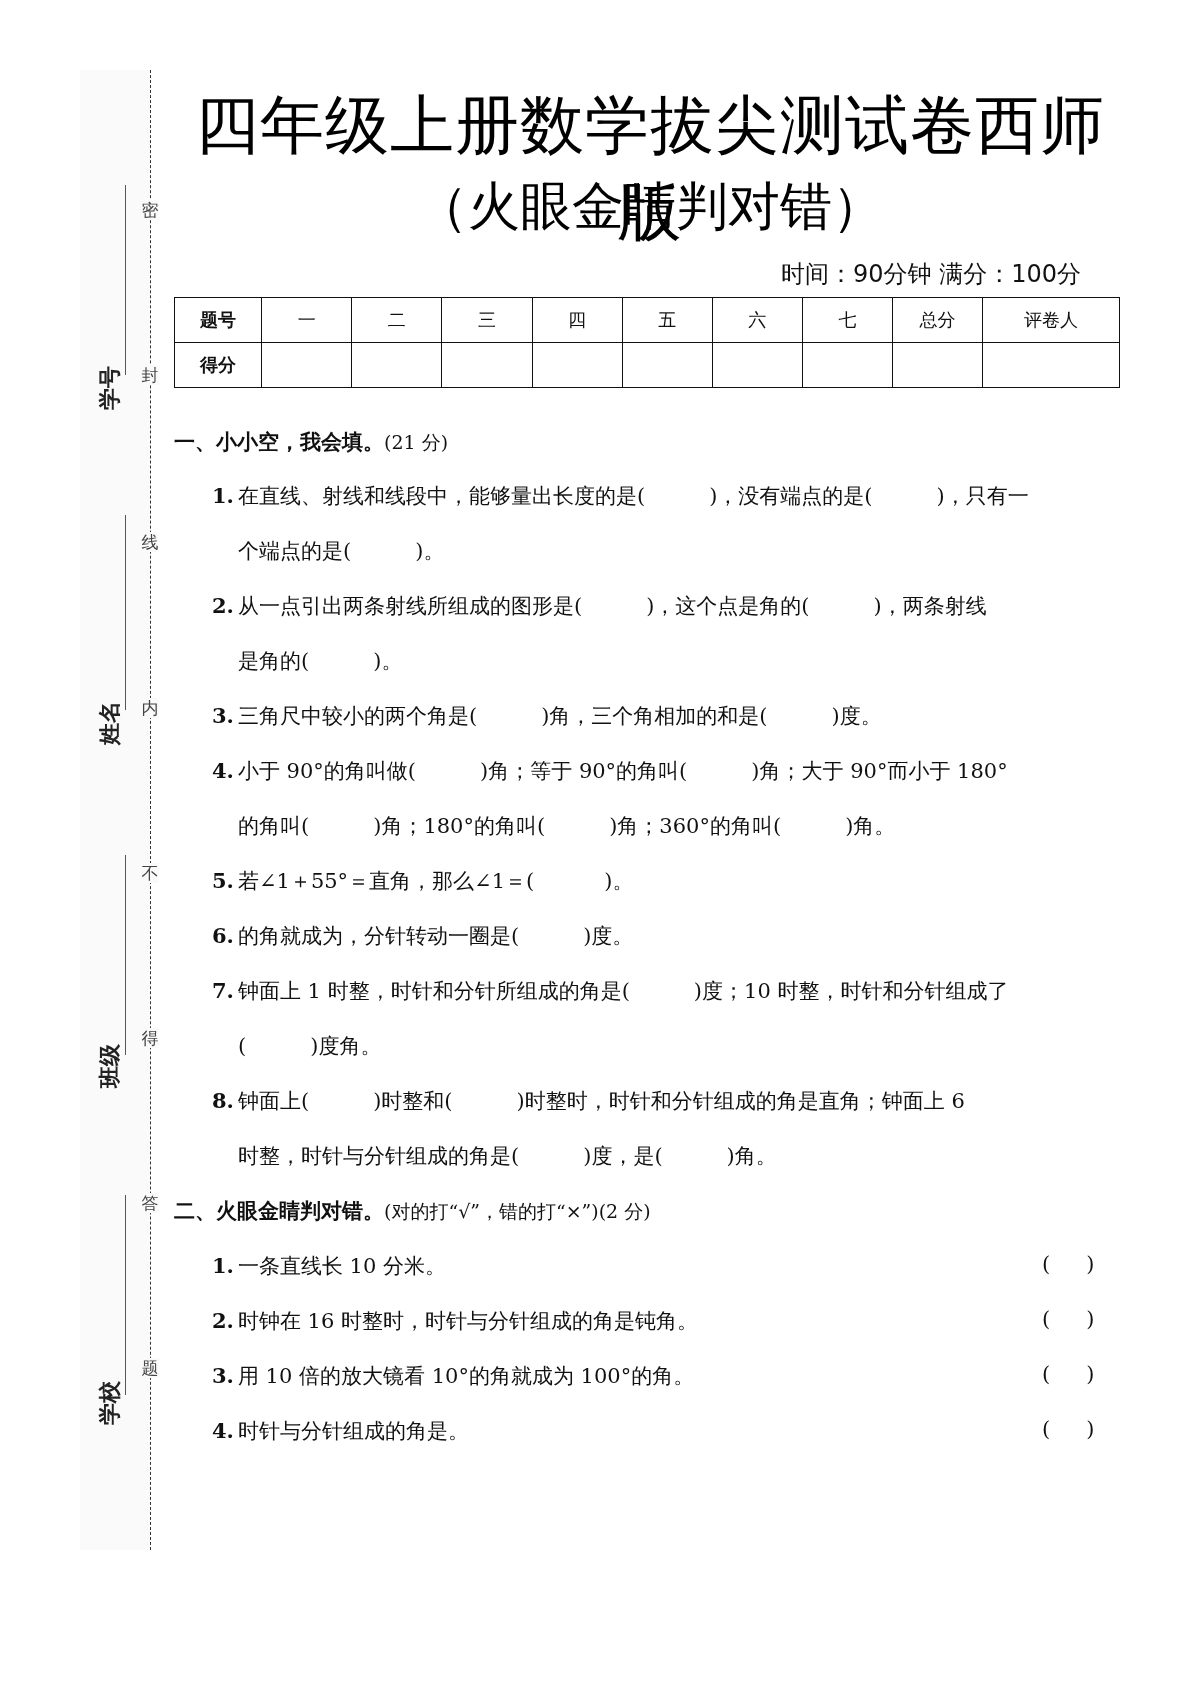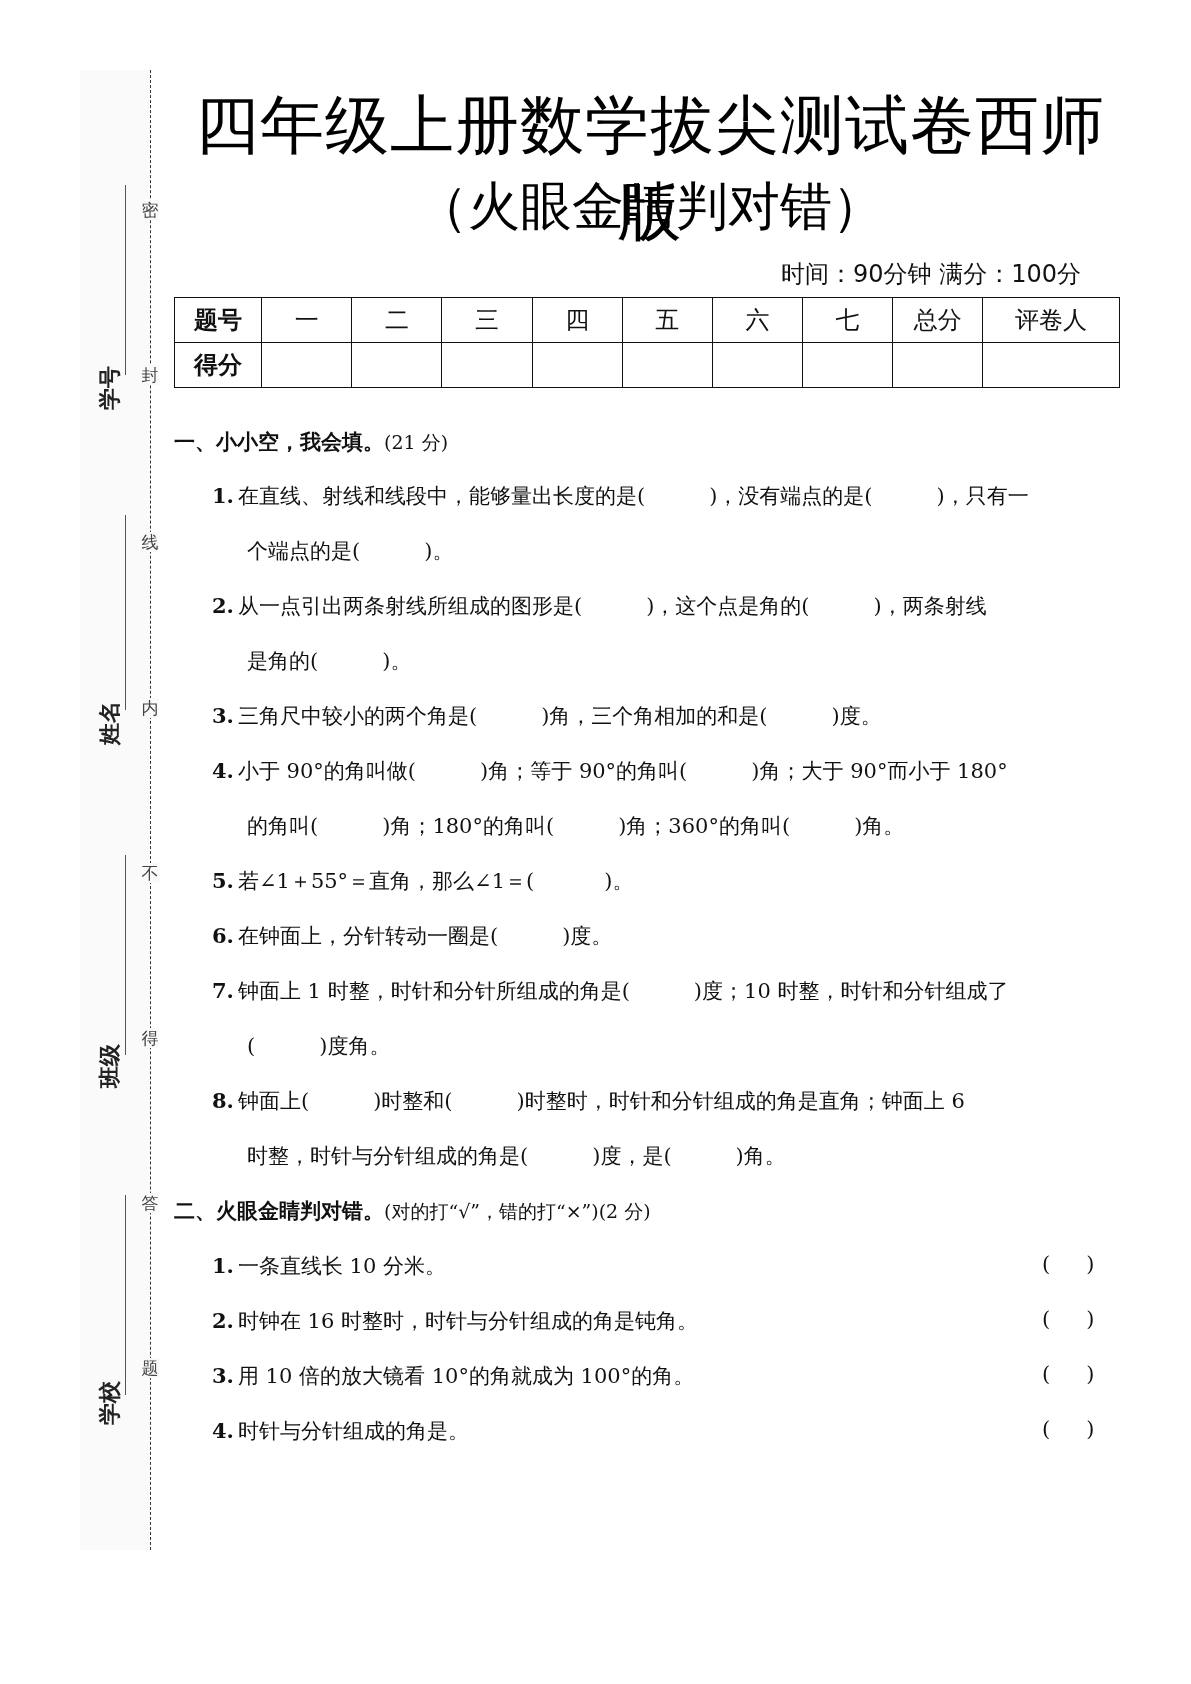--- a/index.html
+++ b/index.html
@@ -18,32 +18,32 @@
 
   
   .title { position: absolute; left: 170px; width: 960px; text-align: center;
            font-family: "DejaVu Sans", "Liberation Sans", sans-serif; color: #000; }
   .title.main { top: 82px; font-size: 64px; letter-spacing: 1px; }
   .title.sub { top: 172px; font-size: 52px; }
   .meta { position: absolute; right: 110px; top: 258px; font-family: "DejaVu Sans", sans-serif; font-size: 24px; }
 
   
   table.score { position: absolute; left: 174px; top: 297px; border-collapse: collapse; width: 946px;
-                font-family: Liberation Sans, sans-serif; font-size: 24px; }
+                font-family: Liberation Sans, sans-serif; font-size: 18px; }
   table.score td { border: 1.5px solid #111; height: 42px; text-align: center; }
   table.score td:first-child { width: 86px; font-weight: bold; }
   table.score td.mid { width: 89px; }
   table.score td.last { width: 137px; }
 
   
   .section-head { position: absolute; left: 174px; font-size: 21px; font-weight: bold; font-family: "DejaVu Sans", sans-serif; }
   .section-head .note { font-weight: normal; font-family: "DejaVu Serif", serif; font-size: 19px; margin-top: 10px; }
   .q { position: absolute; left: 212px; font-size: 21px; white-space: nowrap; }
   .q .num { font-weight: bold; margin-right: 4px; }
-  .q-cont { position: absolute; left: 247px; font-size: 21px; white-space: nowrap; }
+  .q-cont { position: absolute; left: 238px; font-size: 21px; white-space: nowrap; }
   .blank { display: inline-block; width: 64px; }
   .blank.w { width: 70px; }
   .judge { position: absolute; left: 1042px; font-size: 21px; white-space: nowrap; }
   .judge .gap { display: inline-block; width: 36px; }
 </style>
 </head>
 <body>
 
 <div class="margin-strip"></div>
 <div class="cut-line"></div>
@@ -126,21 +126,21 @@
 </div>
 <div class="q-cont" style="top:812px">
   <span>的角叫(</span><span class="blank"></span><span>)角；180°的角叫(</span><span class="blank"></span><span>)角；360°的角叫(</span><span class="blank"></span><span>)角。</span>
 </div>
 
 <div class="q" style="top:867px">
   <span class="num">5.</span><span>若∠1＋55°＝直角，那么∠1＝(</span><span class="blank w"></span><span>)。</span>
 </div>
 
 <div class="q" style="top:922px">
-  <span class="num">6.</span><span>在钟面上，分针转动一圈是(</span><span class="blank"></span><span>)度。</span>
+  <span class="num">6.</span><span>的角就成为，分针转动一圈是(</span><span class="blank"></span><span>)度。</span>
 </div>
 
 <div class="q" style="top:977px">
   <span class="num">7.</span><span>钟面上 1 时整，时针和分针所组成的角是(</span><span class="blank"></span><span>)度；10 时整，时针和分针组成了</span>
 </div>
 <div class="q-cont" style="top:1032px">
   <span>(</span><span class="blank"></span><span>)度角。</span>
 </div>
 
 <div class="q" style="top:1087px">

